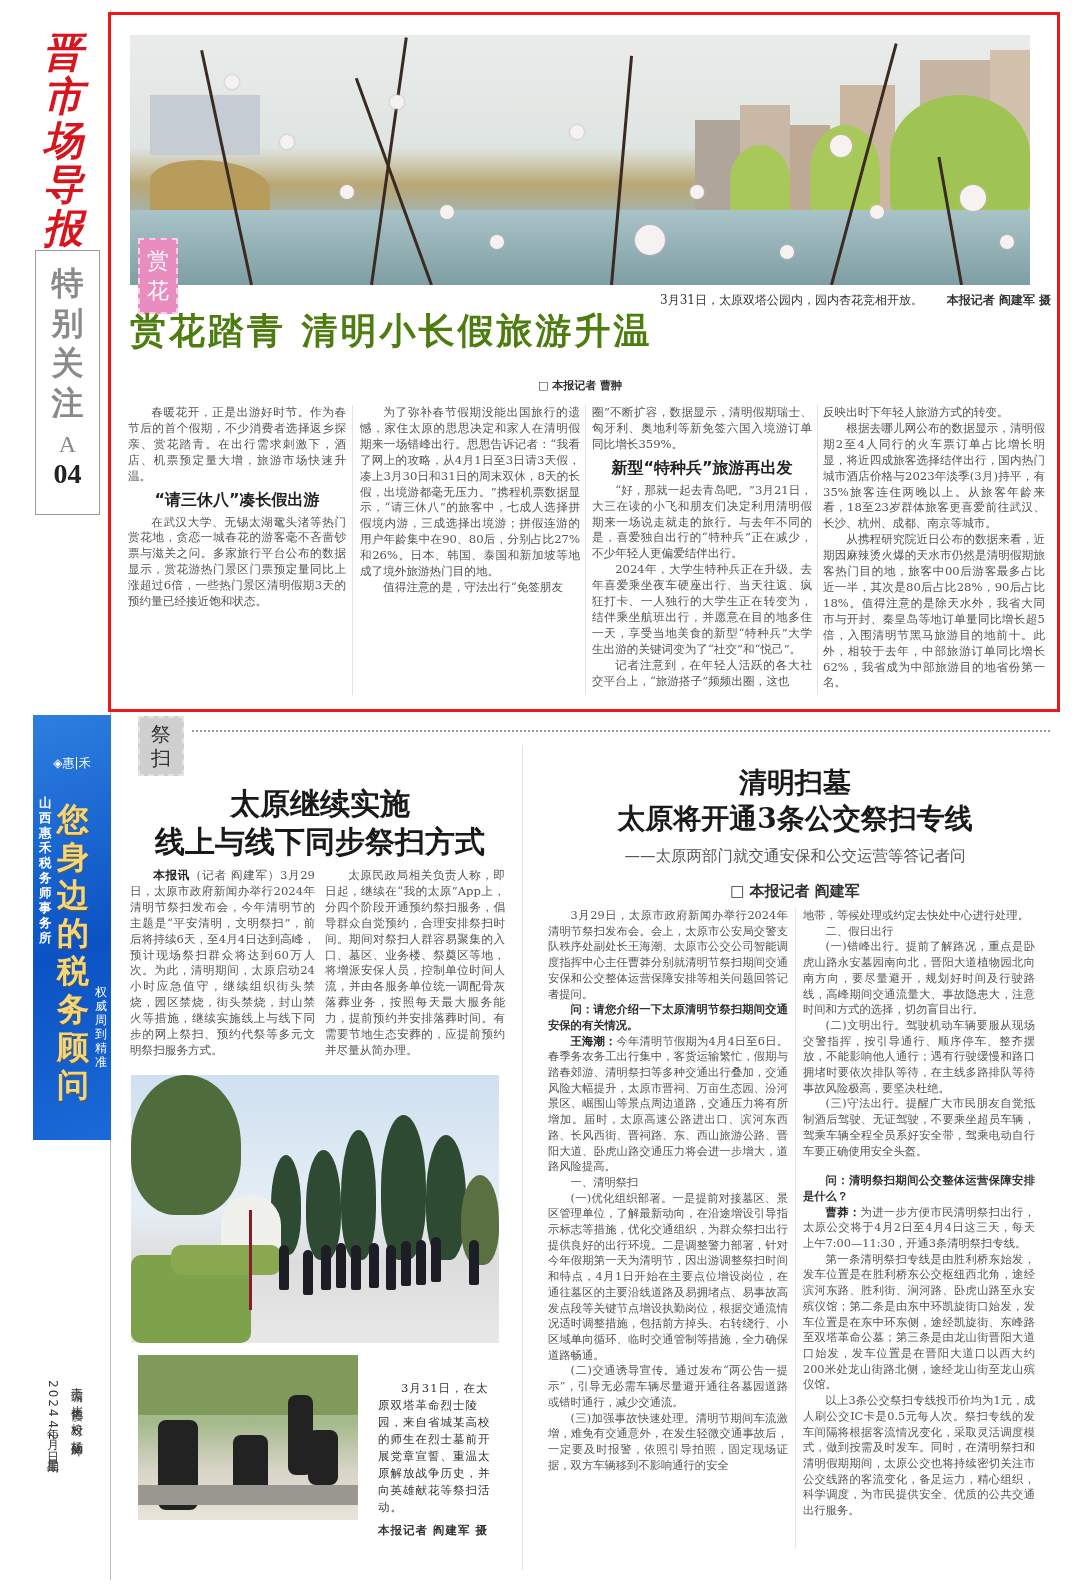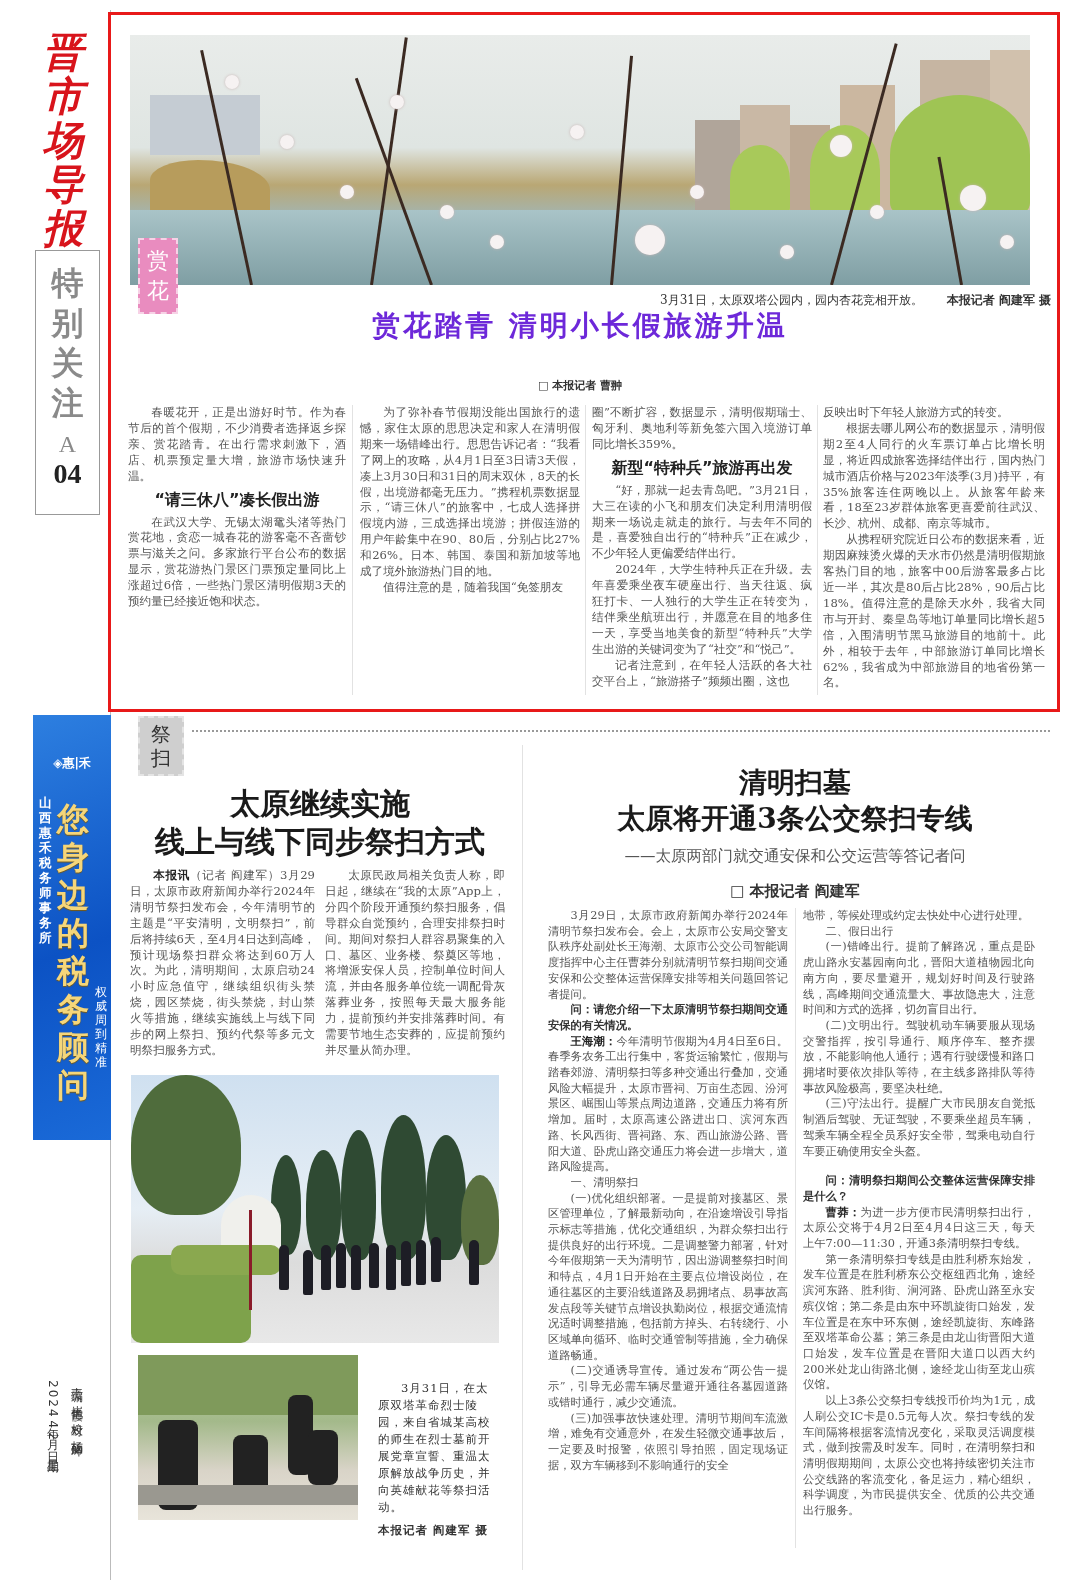--- a/index.html
+++ b/index.html
@@ -27,36 +27,36 @@
   .photo1 .water { position: absolute; left: 0; top: 175px; width: 100%; height: 75px;
                    background: linear-gradient(180deg, #a9c4c8, #7f9ea3); }
   .photo1 .branch { position: absolute; width: 3px; background: #3b2a22; transform-origin: bottom; }
   .photo1 .blossom { position: absolute; width: 14px; height: 14px; border-radius: 50%; background: #f6f2f2;
                      box-shadow: 0 0 3px #c9b6b6; }
   .tag-pink { left: 138px; top: 238px; width: 40px; height: 76px; background: #e98cbf;
               border: 2px dashed #f7d2e6; color: #fff; font-size: 22px; line-height: 30px;
               display: flex; flex-direction: column; align-items: center; justify-content: center; }
   .caption1 { left: 660px; top: 292px; font-size: 12px; color: #333; }
   .caption1 b { font-family: "DejaVu Sans", sans-serif; margin-left: 20px; }
-  .headline1 { left: 130px; top: 307px; width: 900px; text-align: center; font-size: 28px; font-weight: bold;
-               letter-spacing: 3px; color: #6d28d9; }
+  .headline1 { left: 130px; top: 307px; width: 900px; font-size: 36px; font-weight: bold;
+               letter-spacing: 3px; color: #4d7c0f; }
   .byline1 { left: 130px; top: 378px; width: 900px; text-align: center; font-size: 11px;
              font-family: "DejaVu Sans", sans-serif; font-weight: bold; color: #333; }
   .col { position: absolute; font-size: 11.6px; line-height: 15.9px; color: #555; text-align: justify; }
   .col p { text-indent: 2em; }
   .col h3 { font-size: 16px; line-height: 30px; text-align: center; color: #222; font-weight: bold;
             font-family: "DejaVu Sans", sans-serif; }
   .col .q { font-weight: bold; color: #333; }
   .col .nb { text-indent: 0; }
 
   
   .ad { left: 33px; top: 715px; width: 78px; height: 425px; background: linear-gradient(160deg, #2d7fe0, #0c52c4 55%, #1a6ad8);
         overflow: hidden; }
   .ad .logo { position: absolute; left: 0; top: 40px; width: 78px; text-align: center; color: #fff; font-size: 12px;
-              font-family: "DejaVu Sans", sans-serif; font-weight: bold; }
+              font-family: "DejaVu Sans", sans-serif; font-weight: normal; }
   .ad .firm { position: absolute; left: 6px; top: 80px; width: 14px; color: #fff; font-size: 12.5px; line-height: 15px;
               font-family: "DejaVu Sans", sans-serif; font-weight: bold; }
   .ad .slogan { position: absolute; left: 24px; top: 85px; width: 36px; color: #f5d67a; font-size: 32px; line-height: 38px;
                 font-family: "DejaVu Sans", sans-serif; font-weight: bold; text-shadow: 0 1px 1px #7a5a10; }
   .ad .tags { position: absolute; left: 62px; top: 270px; width: 14px; color: #fff; font-size: 12px; line-height: 14px;
               font-family: "DejaVu Sans", sans-serif; }
 
   
   .tag-gray { left: 138px; top: 716px; width: 46px; height: 60px; background: #cfcfcf; border: 2px dashed #e4e4e4;
               color: #333; font-size: 20px; line-height: 24px; display: flex; flex-direction: column; align-items: center; justify-content: center; }
@@ -162,21 +162,21 @@
 <div class="abs byline1">□ 本报记者 曹翀</div>
 
 <div class="col" style="left:128px;top:405px;width:218px;">
   <p>春暖花开，正是出游好时节。作为春节后的首个假期，不少消费者选择返乡探亲、赏花踏青。在出行需求刺激下，酒店、机票预定量大增，旅游市场快速升温。</p>
   <h3>“请三休八”凑长假出游</h3>
   <p>在武汉大学、无锡太湖鼋头渚等热门赏花地，贪恋一城春花的游客毫不吝啬钞票与滋关之问。多家旅行平台公布的数据显示，赏花游热门景区门票预定量同比上涨超过6倍，一些热门景区清明假期3天的预约量已经接近饱和状态。</p>
 </div>
 <div class="colsep" style="left:352px;top:405px;height:290px;"></div>
 <div class="col" style="left:360px;top:405px;width:220px;">
   <p>为了弥补春节假期没能出国旅行的遗憾，家住太原的思思决定和家人在清明假期来一场错峰出行。思思告诉记者：“我看了网上的攻略，从4月1日至3日请3天假，凑上3月30日和31日的周末双休，8天的长假，出境游都毫无压力。”携程机票数据显示，“请三休八”的旅客中，七成人选择拼假境内游，三成选择出境游；拼假连游的用户年龄集中在90、80后，分别占比27%和26%。日本、韩国、泰国和新加坡等地成了境外旅游热门目的地。</p>
-  <p>值得注意的是，随着我国“免签朋友</p>
+  <p>值得注意的是，守法出行“免签朋友</p>
 </div>
 <div class="colsep" style="left:585px;top:405px;height:290px;"></div>
 <div class="col" style="left:592px;top:405px;width:220px;">
   <p class="nb">圈”不断扩容，数据显示，清明假期瑞士、匈牙利、奥地利等新免签六国入境游订单同比增长359%。</p>
   <h3>新型“特种兵”旅游再出发</h3>
   <p>“好，那就一起去青岛吧。”3月21日，大三在读的小飞和朋友们决定利用清明假期来一场说走就走的旅行。与去年不同的是，喜爱独自出行的“特种兵”正在减少，不少年轻人更偏爱结伴出行。</p>
   <p>2024年，大学生特种兵正在升级。去年喜爱乘坐夜车硬座出行、当天往返、疯狂打卡、一人独行的大学生正在转变为，结伴乘坐航班出行，并愿意在目的地多住一天，享受当地美食的新型“特种兵”大学生出游的关键词变为了“社交”和“悦己”。</p>
   <p>记者注意到，在年轻人活跃的各大社交平台上，“旅游搭子”频频出圈，这也</p>
 </div>
 <div class="colsep" style="left:817px;top:405px;height:290px;"></div>

